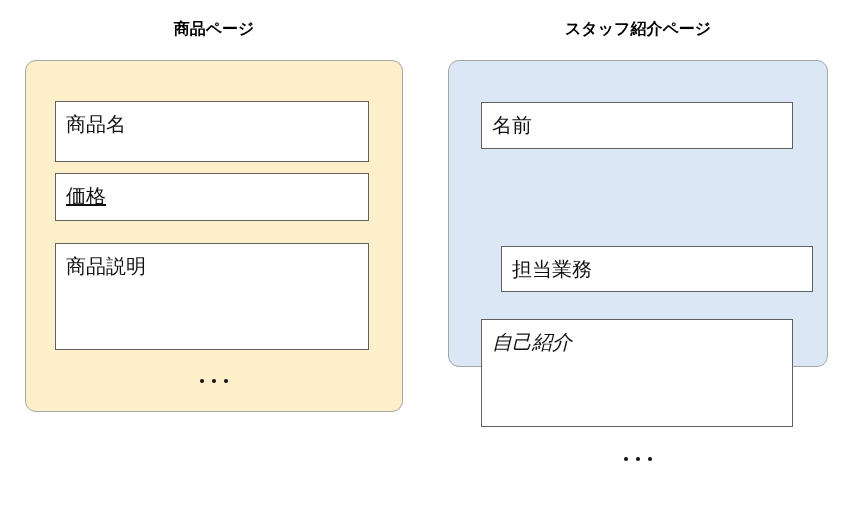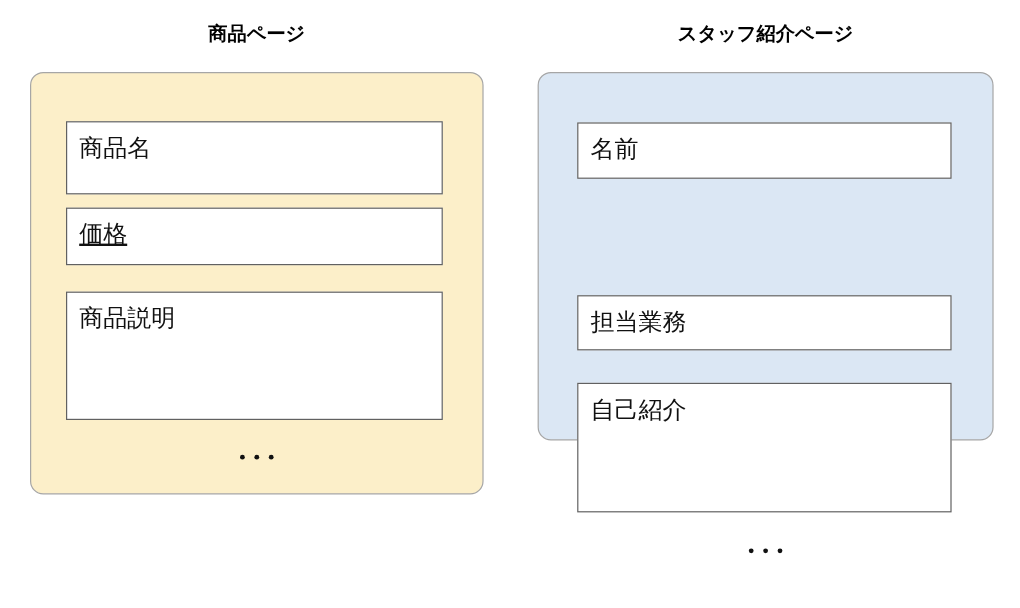--- a/index.html
+++ b/index.html
@@ -62,22 +62,22 @@
   }
   .panel.left  .field { left: 29px; width: 314px; }
   .panel.right .field { left: 32px; width: 312px; }
 
   .panel.left  .f1 { top: 40px;  height: 61px;  }
   .panel.left  .f2 { top: 112px; height: 48px; text-decoration: underline;  }
   .panel.left  .f3 { top: 182px; height: 107px; }
 
   .panel.right .f1 { top: 41px;  height: 47px;  }
   .panel.right .f2 { top: 111px; height: 48px;  }
-  .panel.right .f3 { top: 185px; height: 46px;  }
-  .panel.right .f4 { top: 258px; height: 108px; }
+  .panel.right .f3 { top: 185px; height: 46px; margin-left: 20px;  }
+  .panel.right .f4 { top: 258px; height: 108px; font-style: italic; }
 
   .dots {
     position: absolute;
     left: 0;
     width: 100%;
     height: 12px;
     display: flex;
     align-items: center;
     justify-content: center;
     gap: 8px;

